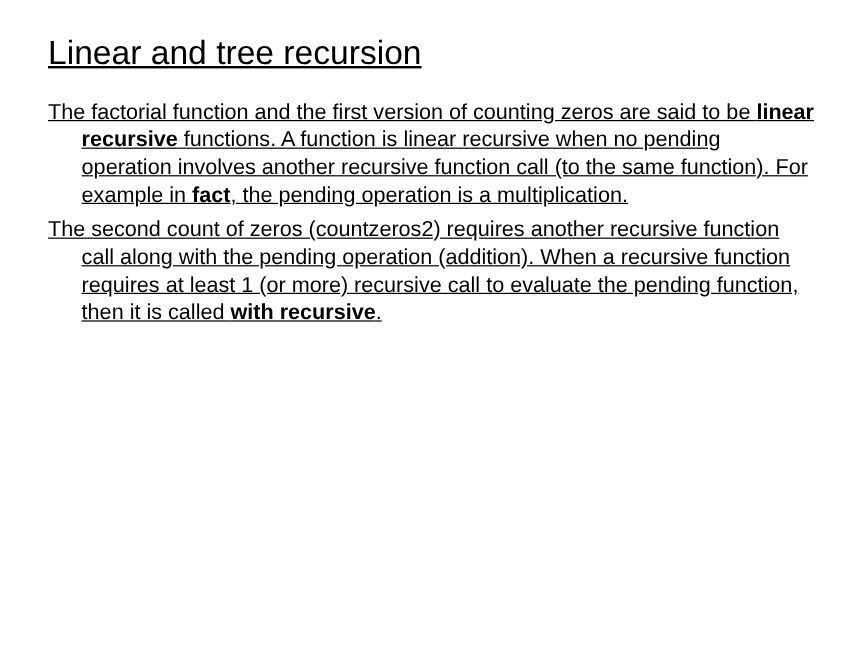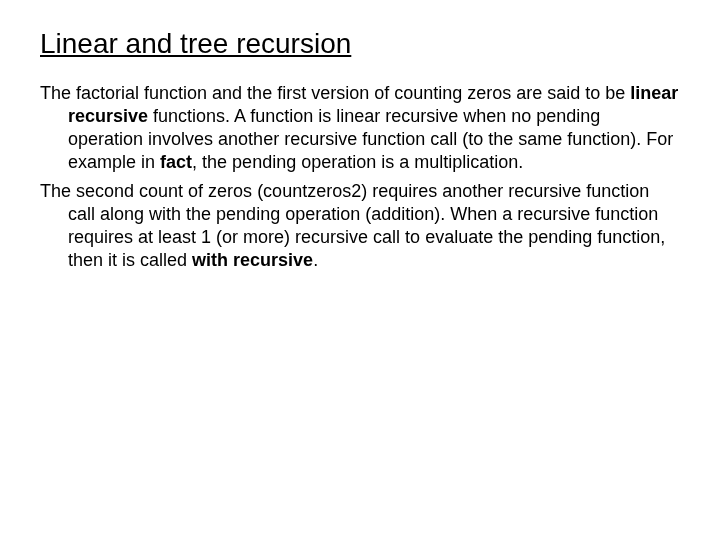--- a/index.html
+++ b/index.html
@@ -22,20 +22,21 @@
     text-decoration: underline;
     margin: 4px 0 22px 0;
     font-weight: normal;
   }
   .body p {
     font-size: 18px;
     line-height: 1.28;
     margin: 0 0 6px 0;
     padding-left: 28px;
     text-indent: -28px;
+    text-decoration: underline;
   }
   .bold { font-weight: bold; }
 </style>
 </head>
 <body>
 
 <div class="slide">
   <h1 class="title">Linear and tree recursion</h1>
   <div class="body">
     <p><span>The factorial function and the first version of counting zeros are said to be </span><span class="bold">linear recursive</span><span> functions. A function is linear recursive when no pending operation involves another recursive function call (to the same function). For example in </span><span class="bold">fact</span><span>, the pending operation is a multiplication.</span></p>

